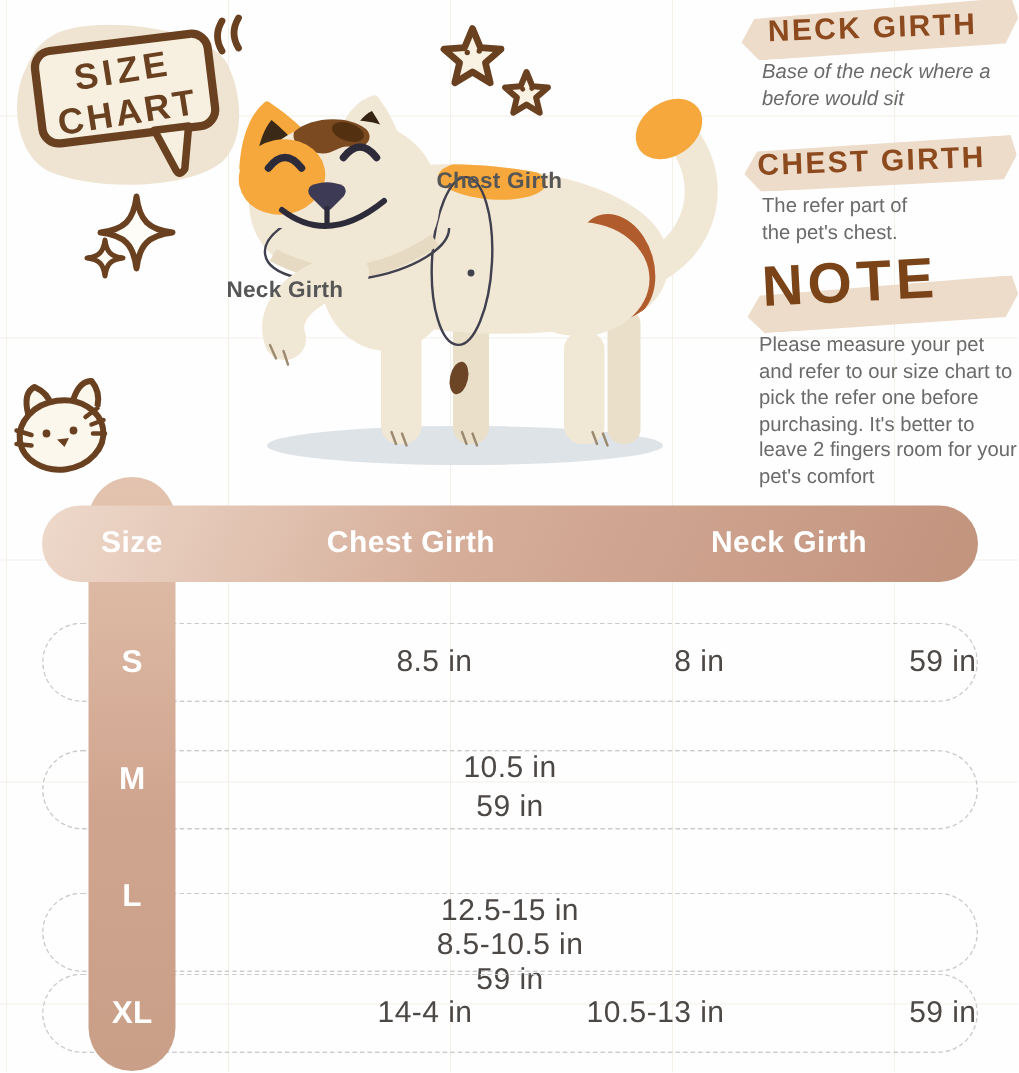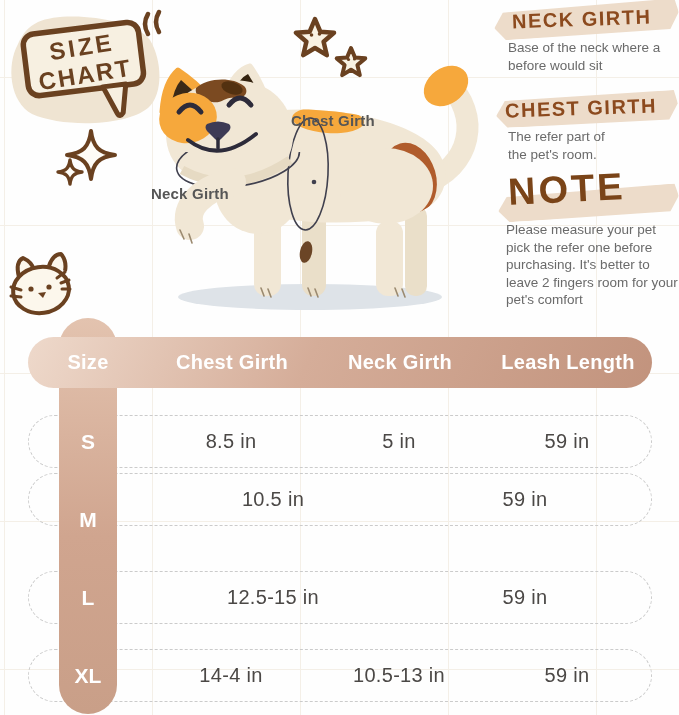--- a/index.html
+++ b/index.html
@@ -44,21 +44,21 @@
   .t-header .hsize{position:absolute;left:3px;width:114px;text-align:center;}
   .t-header .hcell{flex:1;text-align:center;}
   .t-header .pad{width:120px;flex:none;}
   .t-row{
     position:absolute;left:28px;width:624px;height:53px;border-radius:26.5px;
     border:1.5px dashed #cbcbcb;box-sizing:border-box;
     z-index:1;display:flex;align-items:center;
     color:#4b4846;font-size:20px;letter-spacing:.3px;
   }
   .t-row .pad{width:118px;flex:none;}
-  .t-row .cell{flex:1;text-align:center;}
+  .t-row .cell{flex:1;text-align:right;}
 </style>
 </head>
 <body>
 
 <div class="canvas">
 
   <svg class="abs" style="left:2px;top:2px;" width="170" height="140" viewBox="0 0 170 140">
     <path d="M 16 42 C 4 64 8 100 30 112 C 62 126 124 124 146 106 C 162 92 160 58 148 38 C 132 16 62 8 36 20 C 26 25 21 31 16 42 Z" fill="#efe4d2"></path>
     <g transform="rotate(-7 82 62)">
       <rect x="24" y="26" width="116" height="62" rx="11" fill="#f7f0e1" stroke="#6a4120" stroke-width="5.5"></rect>
@@ -146,71 +146,72 @@
 
     <path d="M 92 126 C 60 134 44 152 50 170" fill="none" stroke="#f1e7d5" stroke-width="28" stroke-linecap="round"></path>
     <path d="M 40 174 l 4 9 M 49 178 l 3 9 M 121 232 l 3 8 M 128 233 l 3 8 M 168 232 l 3 8 M 175 233 l 3 8 M 255 232 l 3 8 M 262 233 l 3 8" stroke="#9b8a70" stroke-width="1.6" stroke-linecap="round" fill="none"></path>
   </svg>
 
   <div class="cat-label" style="left:291px;top:112px;">Chest Girth</div>
   <div class="cat-label" style="left:151px;top:185px;">Neck Girth</div>
 
   <div class="swoosh sw-a" style="left:494px;top:3px;width:185px;height:33px;transform:rotate(-3deg);"></div>
   <div class="info-heading" style="left:512px;top:8px;">NECK GIRTH</div>
-  <div class="para" style="left:508px;top:39px;">
+  <div class="para" style="left:508px;top:39px;font-style:italic;">
     <div>Base of the neck where a</div>
     <div>before would sit</div>
   </div>
 
   <div class="swoosh sw-a" style="left:496px;top:93px;width:182px;height:32px;transform:rotate(-2deg);"></div>
   <div class="info-heading" style="left:505px;top:97px;">CHEST GIRTH</div>
   <div class="para" style="left:508px;top:128px;">
     <div>The refer part of</div>
-    <div>the pet's room.</div>
+    <div>the pet's chest.</div>
   </div>
 
   <div class="swoosh sw-a" style="left:498px;top:188px;width:181px;height:30px;transform:rotate(-3deg);"></div>
   <div class="note-heading" style="left:508px;top:168px;">NOTE</div>
   <div class="para" style="left:506px;top:221px;">
     <div>Please measure your pet</div>
+    <div>and refer to our size chart to</div>
     <div>pick the refer one before</div>
     <div>purchasing. It's better to</div>
     <div>leave 2 fingers room for your</div>
     <div>pet's comfort</div>
   </div>
 
   <div class="vbar">
     <span class="sz" style="top:97px;">S</span>
     <span class="sz" style="top:175px;">M</span>
     <span class="sz" style="top:253px;">L</span>
     <span class="sz" style="top:331px;text-align:center;">XL</span>
   </div>
 
   <div class="t-header">
     <span class="hsize">Size</span>
     <span class="pad"></span>
     <span class="hcell">Chest Girth</span>
     <span class="hcell">Neck Girth</span>
-    <span class="hcell">Leash Length</span>
   </div>
 
   <div class="t-row" style="top:415px;">
     <span class="pad"></span>
     <span class="cell">8.5 in</span>
-    <span class="cell">5 in</span>
-    <span class="cell">59 in</span>
-  </div>
-  <div class="t-row" style="top:473px;">
+    <span class="cell">8 in</span>
+    <span class="cell">59 in</span>
+  </div>
+  <div class="t-row" style="top:500px;flex-direction:column;">
     <span class="pad"></span>
     <span class="cell">10.5 in</span>
     <span class="cell">59 in</span>
   </div>
-  <div class="t-row" style="top:571px;">
+  <div class="t-row" style="top:595px;flex-direction:column;">
     <span class="pad"></span>
     <span class="cell">12.5-15 in</span>
+    <span class="cell">8.5-10.5 in</span>
     <span class="cell">59 in</span>
   </div>
   <div class="t-row" style="top:649px;">
     <span class="pad"></span>
     <span class="cell">14-4 in</span>
     <span class="cell">10.5-13 in</span>
     <span class="cell">59 in</span>
   </div>
 
 </div>

